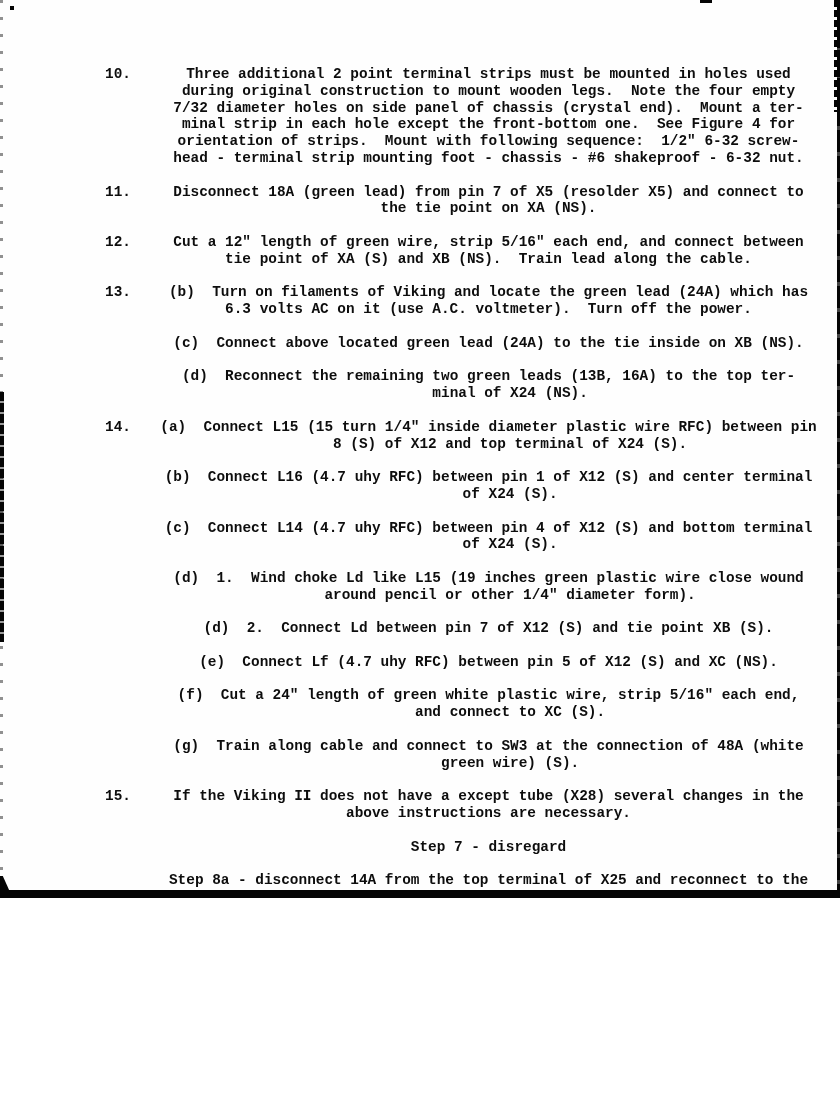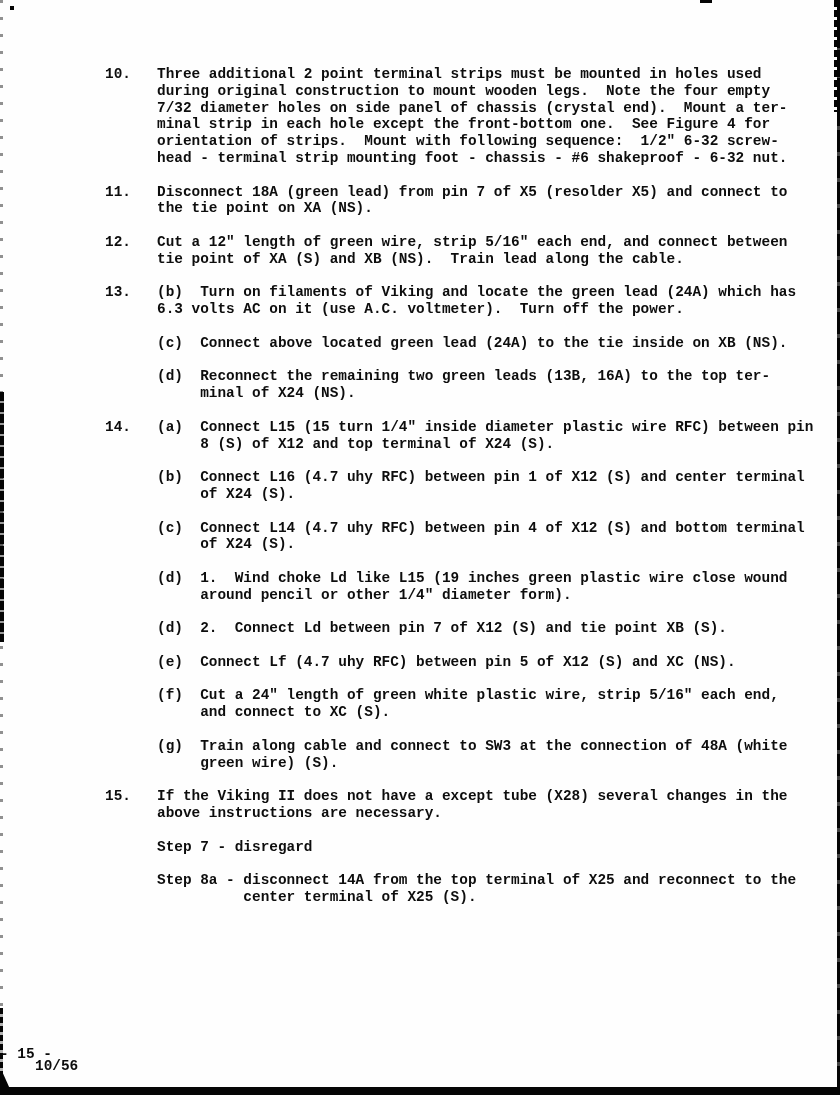--- a/index.html
+++ b/index.html
@@ -3,21 +3,21 @@
 <meta charset="utf-8">
 <style>
   html, body {
     margin: 0;
     padding: 0;
     background: #ffffff;
   }
   .page {
     position: relative;
     width: 840px;
-    height: 1095px;
+    height: 898px;
     background: #fefefe;
     overflow: hidden;
     font-family: "Liberation Mono", "DejaVu Sans Mono", monospace;
     font-size: 14.4px;
     line-height: 16.8px;
     font-weight: 700;
     color: #0d0d0d;
   }
   .content {
     position: absolute;
@@ -29,20 +29,21 @@
     display: flex;
     align-items: flex-start;
   }
   .num {
     flex: 0 0 52px;
     white-space: pre;
   }
   .body {
     flex: 1 1 auto;
     min-width: 0;
+    text-align: center;
   }
   pre.block {
     margin: 0 0 16.8px 0;
     padding: 0;
     font: inherit;
     white-space: pre;
   }
   .footer-left {
     position: absolute;
     left: 35px;

